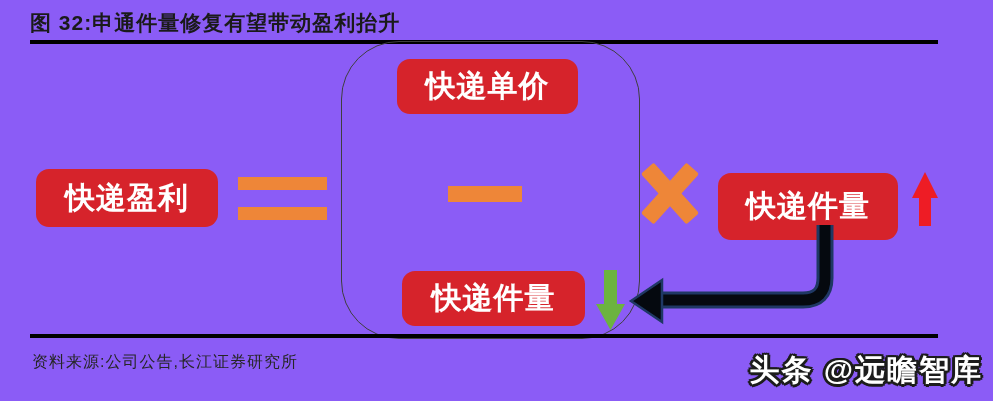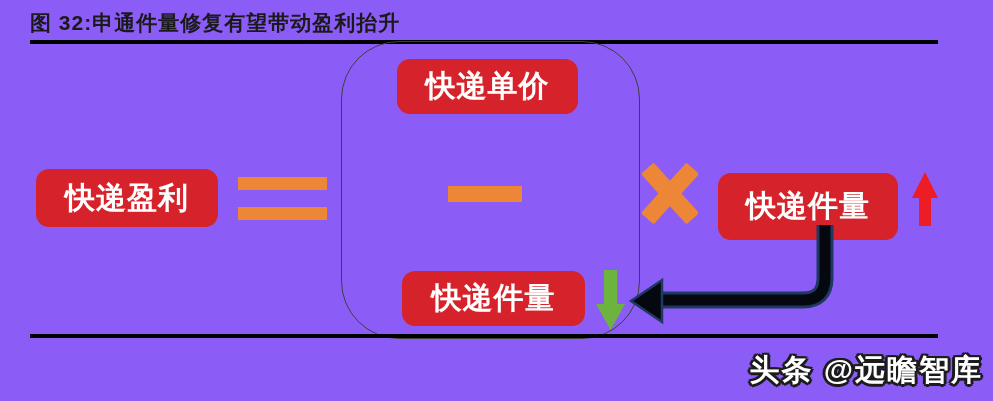--- a/index.html
+++ b/index.html
@@ -103,15 +103,16 @@
     <polygon points="14,2 27,2 27,36 35,36 20.5,62 6,36 14,36" fill="var(--arrow-green,#6CB33F)"></polygon>
   </svg>
 
   <svg class="arrow-svg" style="left:625px;top:220px;" width="220" height="110">
     <path d="M 200 5 V 58 Q 200 80 178 80 H 38" fill="none" stroke="var(--arrow-navy,#1F3864)" stroke-width="17"></path>
     <path d="M 200 5 V 58 Q 200 80 178 80 H 38" fill="none" stroke="var(--arrow-core,#05090F)" stroke-width="11"></path>
     <polygon points="6,81 37,60 37,102" fill="var(--arrow-core,#05090F)" stroke="var(--arrow-navy,#1F3864)" stroke-width="2.5"></polygon>
   </svg>
 
   <div class="rule rule-bottom"></div>
+  <div class="source">资料来源:公司公告,长江证券研究所</div>
   <div class="watermark">头条 @远瞻智库</div>
 
 </div>
 
 </body></html>

